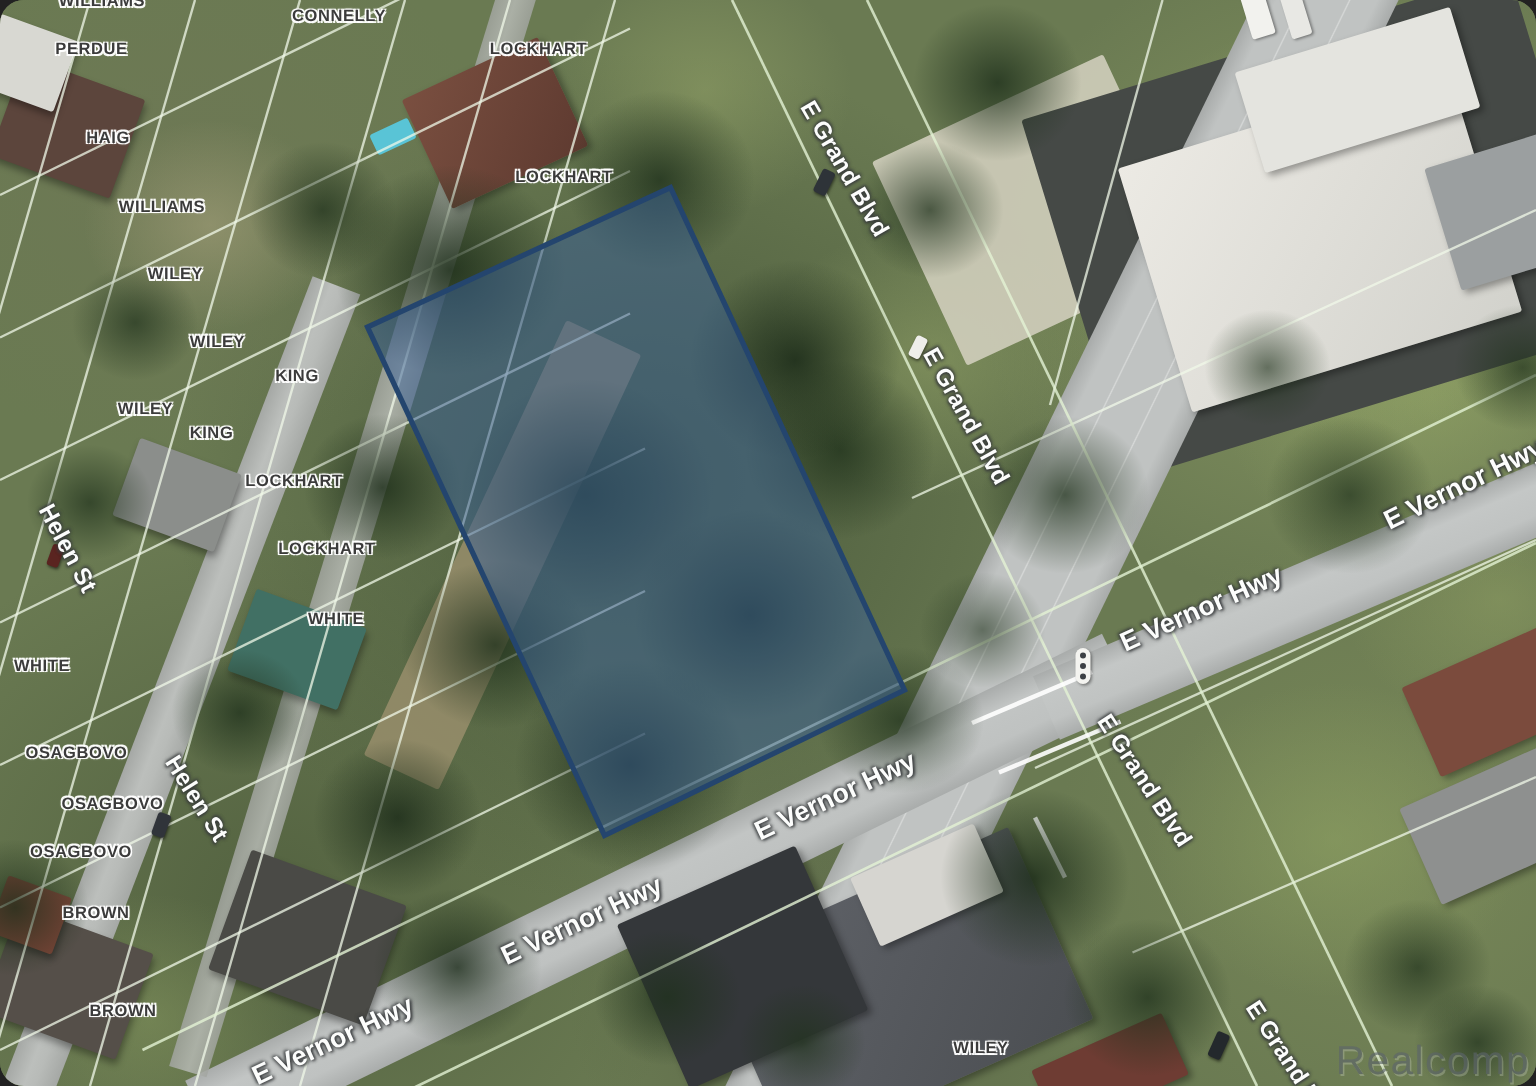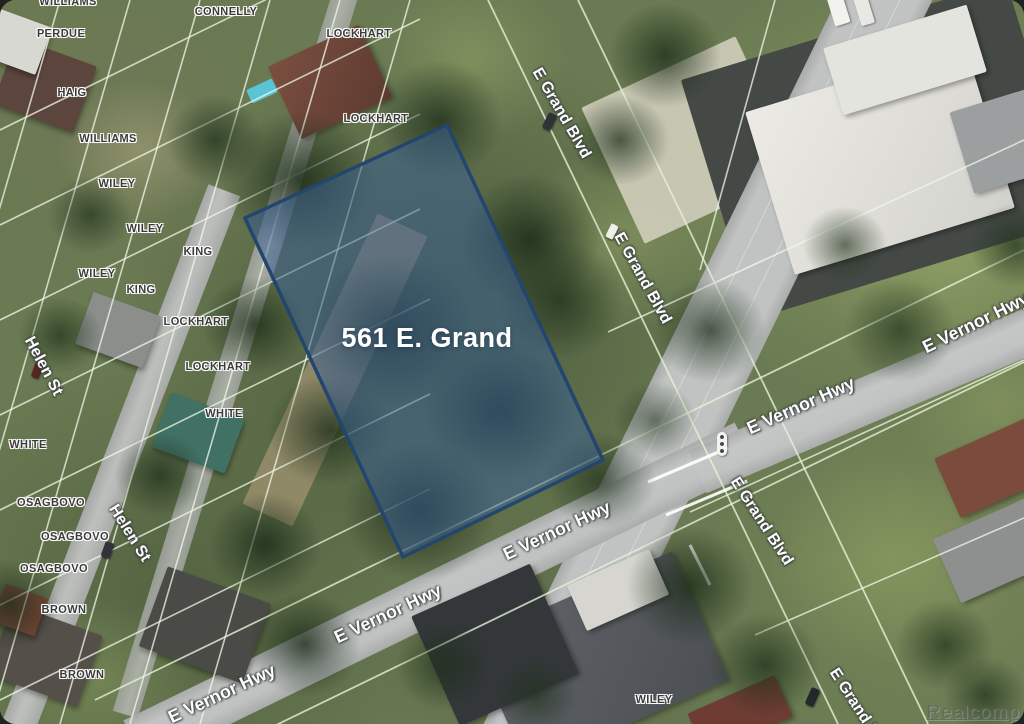--- a/index.html
+++ b/index.html
@@ -17,22 +17,22 @@
     z-index:9;}
   .slabel{position:absolute;white-space:nowrap;font-weight:600;font-size:16px;color:#fcfdfc;
     text-shadow:0 0 3px rgba(55,58,60,.95),1px 1px 2px rgba(55,58,60,.9),-1px -1px 2px rgba(55,58,60,.7);
     z-index:9;}
   .slabel.vernor{font-size:18px;}
   .callout{position:absolute;left:427px;top:338px;transform:translate(-50%,-50%);
     text-align:center;color:#ffffff;z-index:10;white-space:nowrap;
     text-shadow:0 1px 4px rgba(10,30,60,.45);}
   .callout .t1{font-size:27px;font-weight:700;letter-spacing:.5px;}
   .callout .t2{font-size:27px;font-weight:400;letter-spacing:.5px;margin-top:3px;}
-  .wm{position:absolute;right:4px;bottom:1px;font-size:19px;font-weight:500;letter-spacing:1px;
-    color:#5d646c;opacity:.62;z-index:11;text-shadow:1px 1px 0 rgba(255,255,255,.35);text-decoration:underline;}
+  .wm{position:absolute;right:4px;bottom:1px;font-size:27px;font-weight:500;letter-spacing:1px;
+    color:#5d646c;opacity:.62;z-index:11;text-shadow:1px 1px 0 rgba(255,255,255,.35);}
   .signal{position:absolute;width:10px;height:24px;background:#f4f4f0;border-radius:5px;
     z-index:8;display:flex;flex-direction:column;align-items:center;justify-content:space-evenly;
     box-shadow:1px 1px 2px rgba(0,0,0,.4);}
   .signal i{width:4px;height:4px;border-radius:50%;background:#3c4044;display:block;}
 </style>
 </head>
 <body>
 
 <div id="map">
 
@@ -207,18 +207,17 @@
   <span class="slabel" style="left:643px;top:278px;transform:translate(-50%,-50%) rotate(61deg)">E Grand Blvd</span>
   <span class="slabel" style="left:762px;top:521px;transform:translate(-50%,-50%) rotate(57deg)">E Grand Blvd</span>
   <span class="slabel" style="left:861px;top:712px;transform:translate(-50%,-50%) rotate(57deg)">E Grand Blvd</span>
   <span class="slabel vernor" style="left:976px;top:323px;transform:translate(-50%,-50%) rotate(-26deg)">E Vernor Hwy</span>
   <span class="slabel vernor" style="left:801px;top:406px;transform:translate(-50%,-50%) rotate(-24deg)">E Vernor Hwy</span>
   <span class="slabel vernor" style="left:557px;top:531px;transform:translate(-50%,-50%) rotate(-25deg)">E Vernor Hwy</span>
   <span class="slabel vernor" style="left:388px;top:614px;transform:translate(-50%,-50%) rotate(-25deg)">E Vernor Hwy</span>
   <span class="slabel vernor" style="left:222px;top:694px;transform:translate(-50%,-50%) rotate(-25deg)">E Vernor Hwy</span>
 
   <div class="callout">
-    <div class="t1">561 E. Grand</div>
   </div>
 
   <div class="wm">Realcomp</div>
 
 </div>
 
 </body></html>

